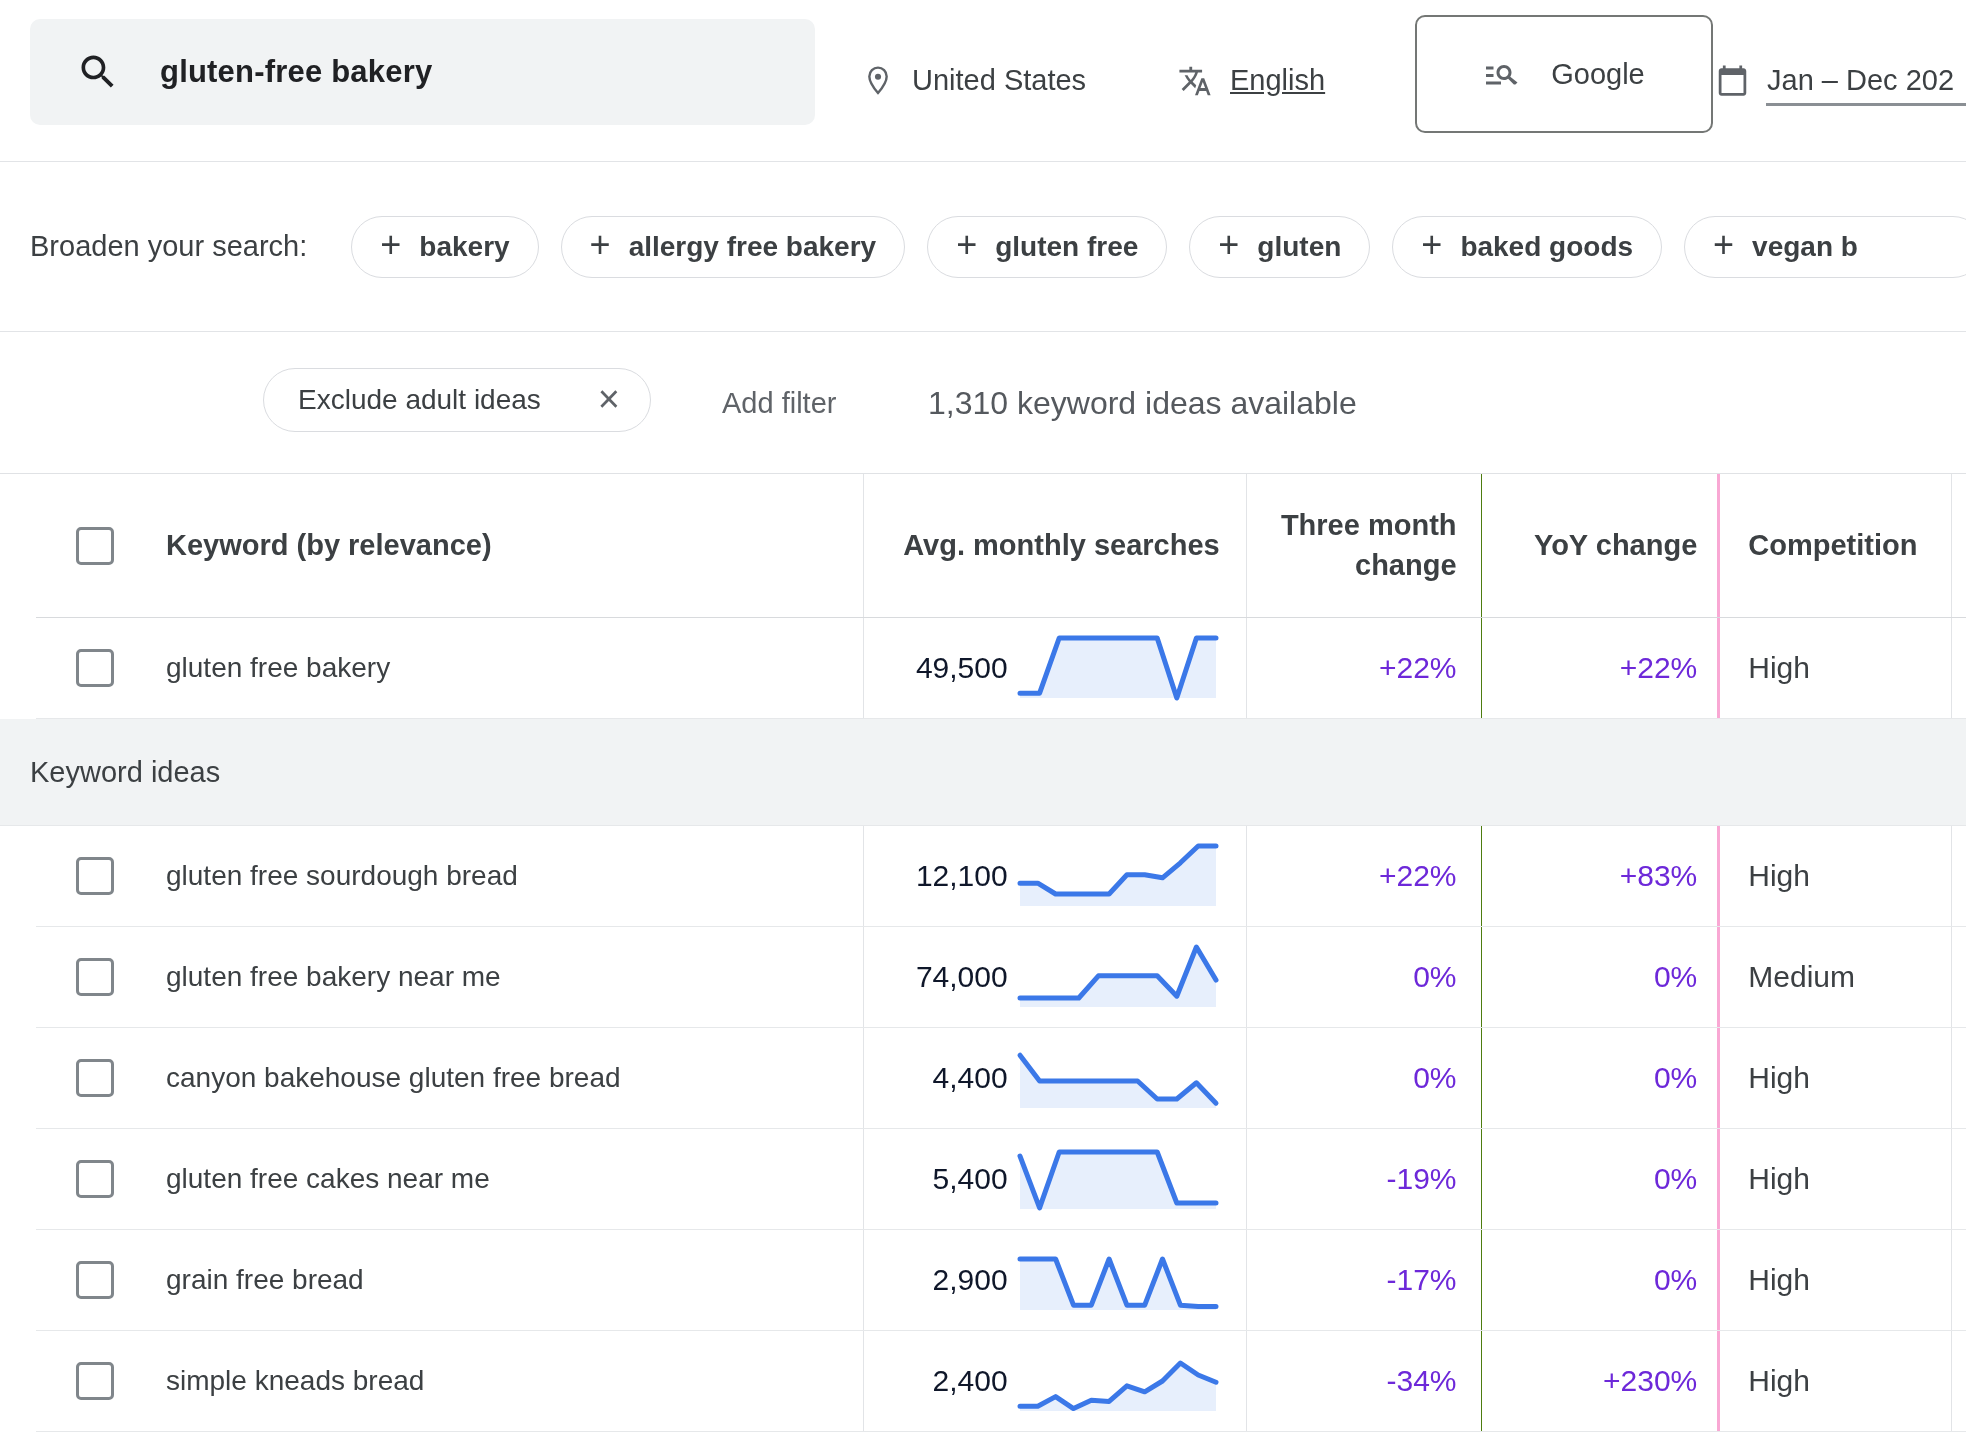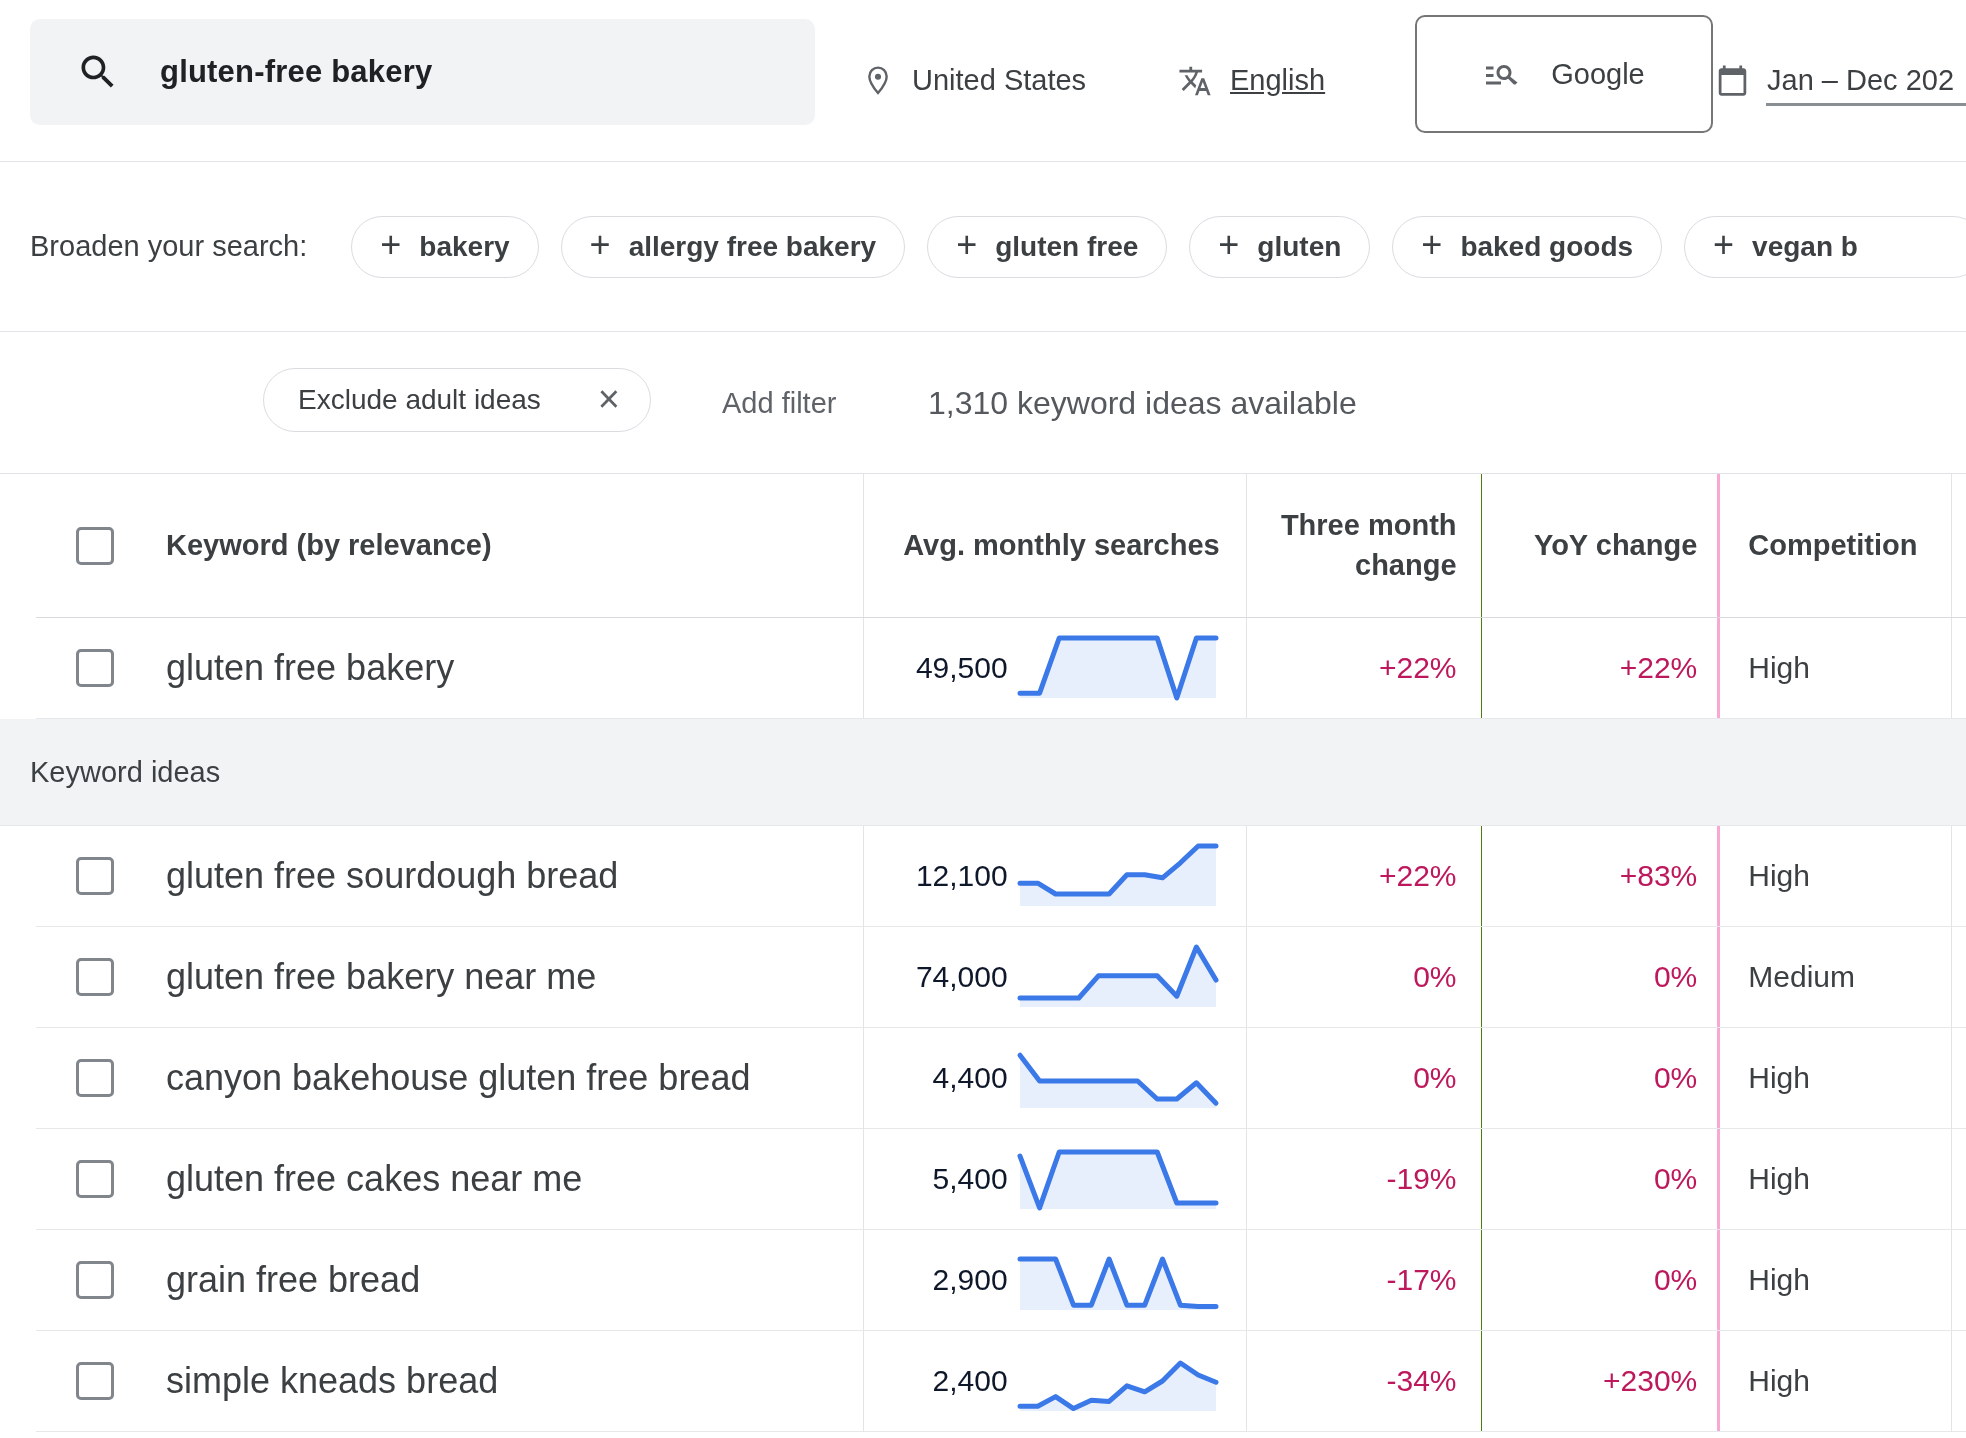--- a/index.html
+++ b/index.html
@@ -51,23 +51,23 @@
   .c1{width:843px;}
   .c2{width:390px;justify-content:flex-end;padding-right:26px;border-left:1px solid #e2e4e7;}
   .c3{width:239px;justify-content:flex-end;padding-right:24px;border-left:1px solid #e2e4e7;}
   .c4{width:241px;justify-content:flex-end;padding-right:20px;border-left:1px solid #4d7c0f;}
   .c5{width:238px;padding-left:28px;border-left:3px solid #f9a8d4;}
   .c6{width:15px;border-left:1px solid #e2e4e7;}
   .cb{width:32px;height:32px;border:3px solid #80868b;border-radius:5px;margin-left:40px;flex:none;background:#fff;cursor:pointer;}
   .hk{font-size:29px;font-weight:700;color:#3c4043;margin-left:52px;}
   .hl{font-size:29px;font-weight:600;color:#3c4043;}
   .hl.wrap{width:180px;text-align:right;line-height:1.35;}
-  .kw{font-size:36px;color:#3c4043;margin-left:52px;}
+  .kw{font-size:28px;color:#3c4043;margin-left:52px;}
   .num{font-size:30px;color:#0f172a;margin-right:8px;text-align:right;}
-  .pct{font-size:30px;color:#be185d;}
+  .pct{font-size:30px;color:#6d28d9;}
   .comp{font-size:30px;color:#3c4043;}
   .spark{width:204px;height:68px;flex:none;}
   .sline{fill:none;stroke:#3b78e8;stroke-width:5;stroke-linejoin:round;stroke-linecap:round;}
   .sfill{fill:#e7effc;stroke:none;}
   .section-row{height:107px;background:#f1f3f4;display:flex;align-items:center;padding-left:30px;
                box-sizing:border-box;font-size:29px;color:#3c4043;border-bottom:1px solid #e6e8ea;}
   .icon{flex:none;}
 </style>
 </head>
 <body>

